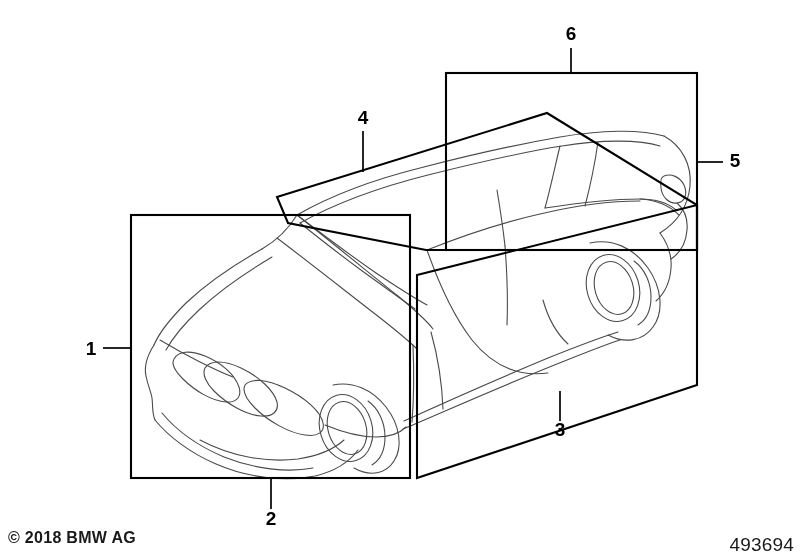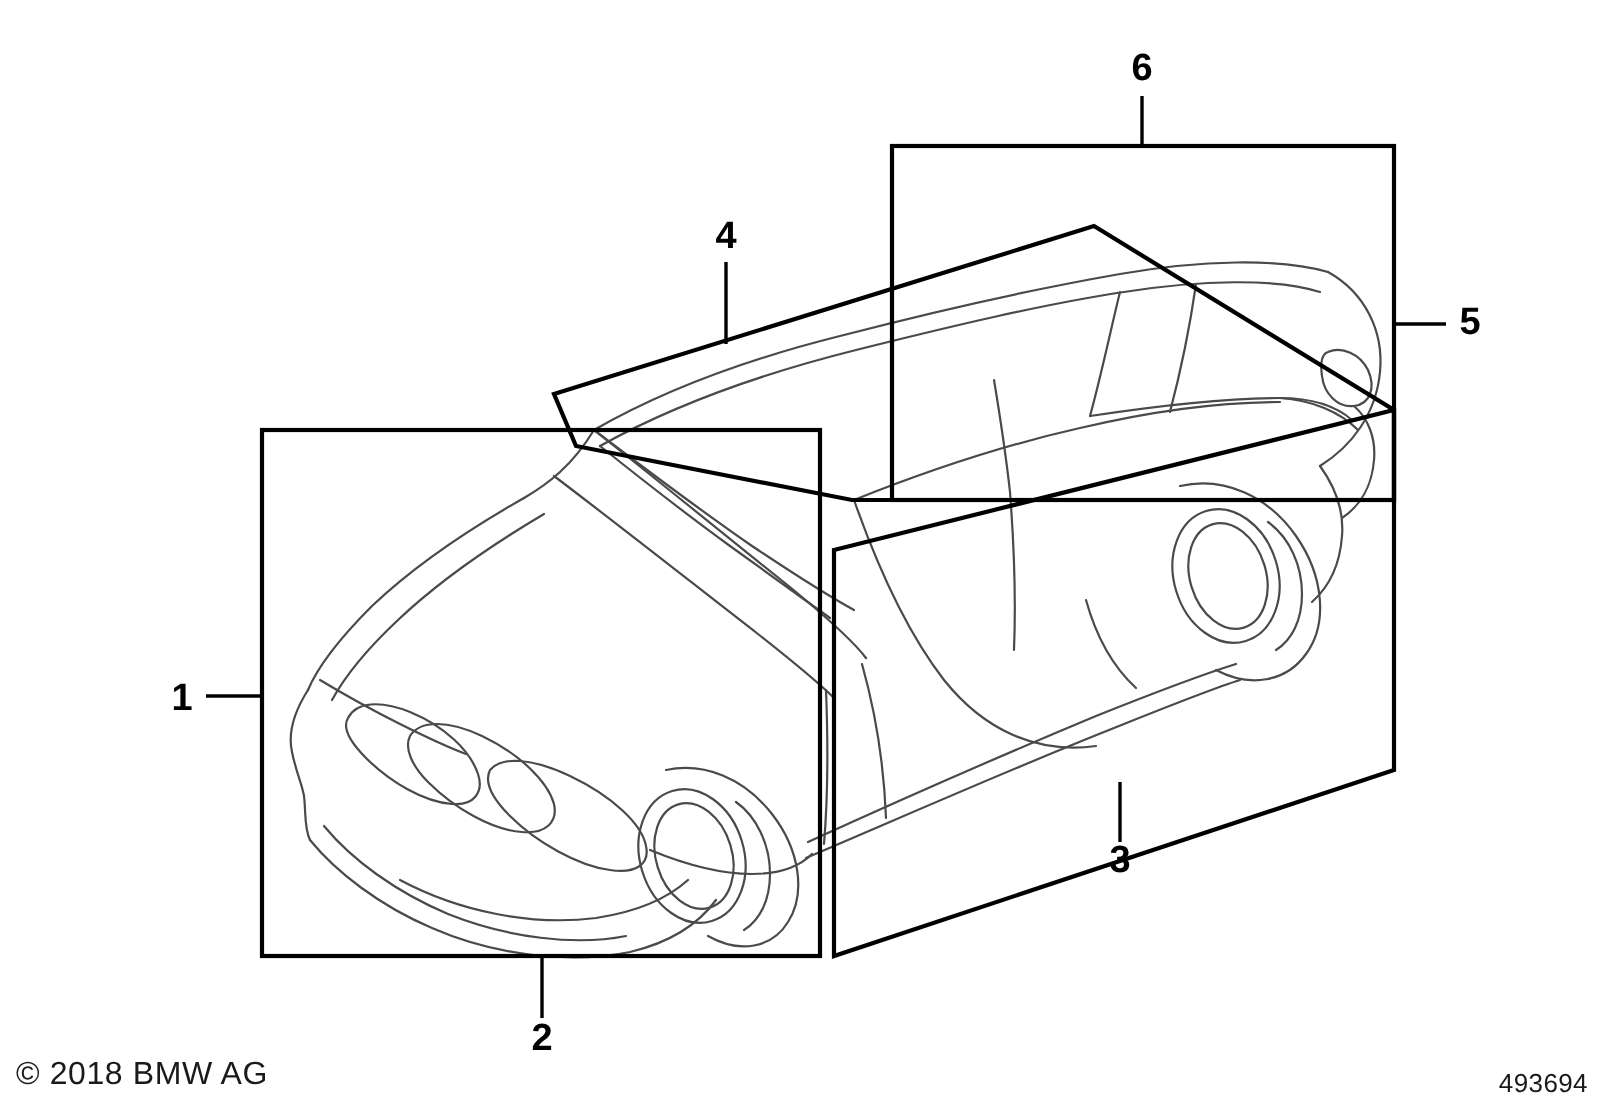--- a/index.html
+++ b/index.html
@@ -33,27 +33,27 @@
   }
   .footer-text {
     position: absolute;
     font-family: "Liberation Sans", sans-serif;
     color: #1a1a1a;
   }
   #copyright {
     left: 8px;
     top: 529px;
     font-size: 16px;
-    font-weight: normal;
+    font-weight: bold;
     letter-spacing: 0.3px;
   }
   #partnumber {
     right: 6px;
     top: 534px;
-    font-size: 13px;
+    font-size: 19px;
     font-weight: normal;
     letter-spacing: 0.2px;
   }
 </style>
 </head>
 <body>
 
 <div id="page">
 
   <svg id="diagram-svg" viewBox="0 0 800 560" xmlns="http://www.w3.org/2000/svg">

